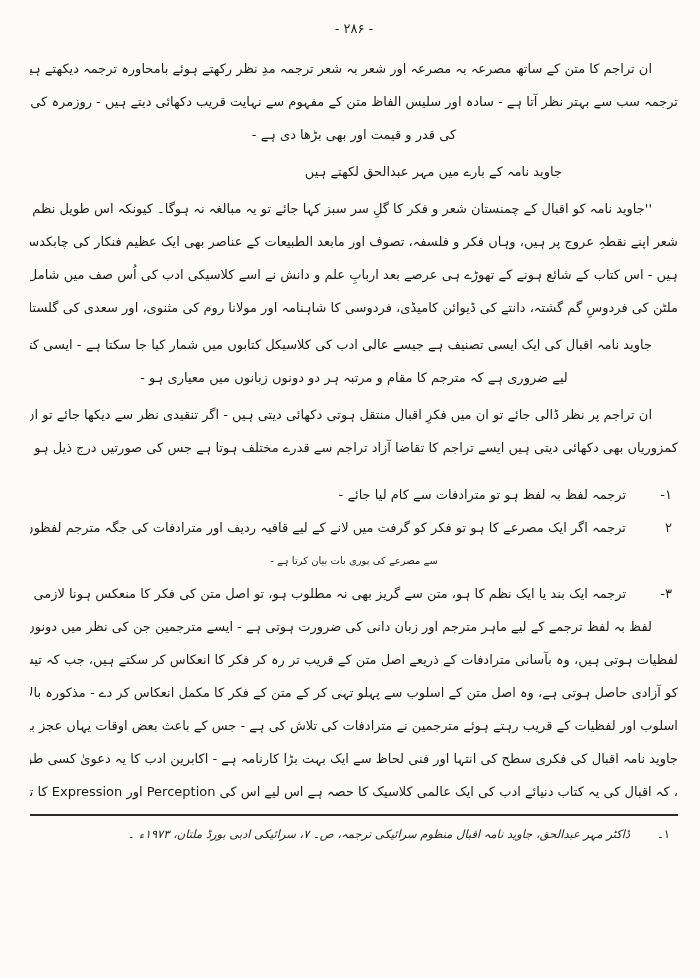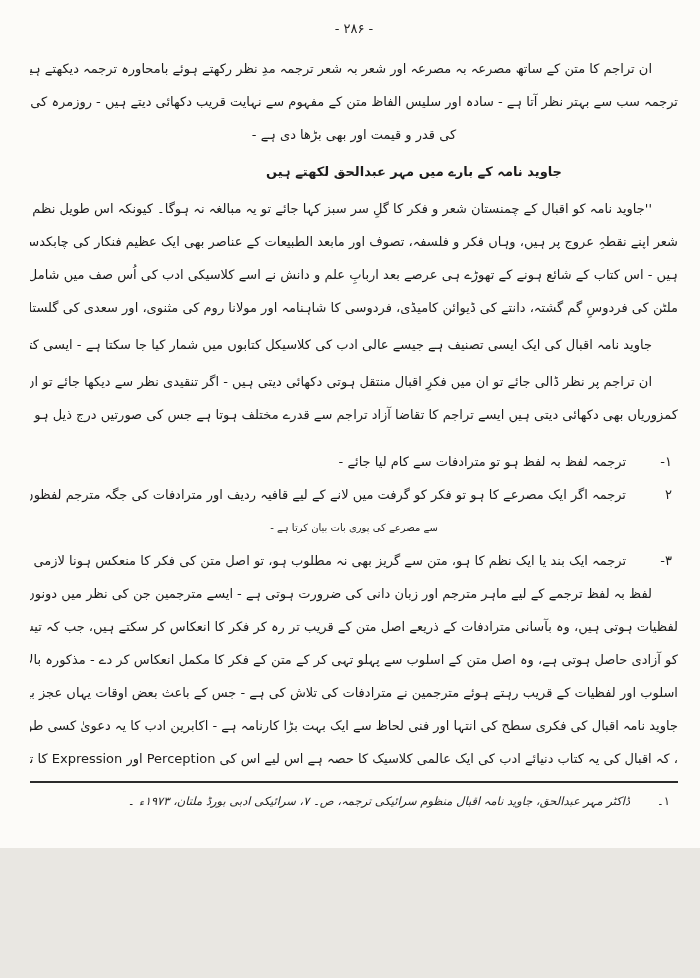--- a/index.html
+++ b/index.html
@@ -1,18 +1,18 @@
 <!DOCTYPE html>
 <html lang="ur"><head>
 <meta charset="utf-8">
 <style>
   * { margin:0; padding:0; box-sizing:border-box; }
   html, body { background:#e9e7e2; font-family:"DejaVu Sans", sans-serif; }
   .page {
-    width:700px; height:848px; margin:0 auto; position:relative;
+    width:700px; height:978px; margin:0 auto; position:relative;
     background:#fcfbf8; color:#1c1c1c;
     direction:rtl; overflow:hidden;
     padding:20px 22px 0 30px;
     box-shadow:0 0 6px rgba(0,0,0,.25);
   }
   .pageno {
     direction:ltr; text-align:center;
     font-size:13px; letter-spacing:3px; line-height:18px;
     margin-bottom:14px; color:#222;
   }
@@ -21,21 +21,21 @@
     font-size:13px; line-height:33px; height:33px;
     text-align:justify; text-align-last:justify;
     white-space:nowrap; overflow:hidden;
   }
   .line.center { text-align:center; text-align-last:center; }
   .line.indent { padding-right:26px; }
   .heading {
     font-size:13px; line-height:33px; height:33px;
     padding-right:116px; margin-top:4px;
     text-align:right; text-align-last:right;
-    white-space:nowrap; overflow:hidden;font-weight:bold;
+    white-space:nowrap; overflow:hidden;
   }
   .list { margin-top:14px; }
   .list-row { display:flex; direction:rtl; }
   .list-num {
     flex:0 0 52px; font-size:13px; line-height:33px; height:33px;
     text-align:right; padding-right:6px;
   }
   .list-text {
     flex:1; font-size:13px; line-height:33px; height:33px;
     text-align:center; text-align-last:right;
@@ -73,20 +73,21 @@
 
   <div class="para">
     <div class="line indent">''جاوید نامہ کو اقبال کے چمنستان شعر و فکر کا گلِ سر سبز کہا جائے تو یہ مبالغہ نہ ہوگا۔ کیونکہ اس طویل نظم میں جہاں لوازمات اور محاسن</div>
     <div class="line">شعر اپنے نقطہِ عروج پر ہیں، وہاں فکر و فلسفہ، تصوف اور مابعد الطبیعات کے عناصر بھی ایک عظیم فنکار کی چابکدستی اور مہارتِ تامہ کا پتہ دیتے</div>
     <div class="line">ہیں - اس کتاب کے شائع ہونے کے تھوڑے ہی عرصے بعد اربابِ علم و دانش نے اسے کلاسیکی ادب کی اُس صف میں شامل کر لیا، جس میں</div>
     <div class="line">ملٹن کی فردوسِ گم گشتہ، دانتے کی ڈیوائن کامیڈی، فردوسی کا شاہنامہ اور مولانا روم کی مثنوی، اور سعدی کی گلستان شمار کی جاتی ہیں......''۱</div>
   </div>
 
   <div class="para">
     <div class="line indent">جاوید نامہ اقبال کی ایک ایسی تصنیف ہے جیسے عالی ادب کی کلاسیکل کتابوں میں شمار کیا جا سکتا ہے - ایسی کتاب کے ترجمے کے</div>
+    <div class="line center">لیے ضروری ہے کہ مترجم کا مقام و مرتبہ ہر دو دونوں زبانوں میں معیاری ہو -</div>
   </div>
 
   <div class="para">
     <div class="line indent">ان تراجم پر نظر ڈالی جائے تو ان میں فکرِ اقبال منتقل ہوتی دکھائی دیتی ہیں - اگر تنقیدی نظر سے دیکھا جائے تو ان تراجم کی کچھ</div>
     <div class="line">کمزوریاں بھی دکھائی دیتی ہیں ایسے تراجم کا تقاضا آزاد تراجم سے قدرے مختلف ہوتا ہے جس کی صورتیں درج ذیل ہو سکتی ہیں -</div>
   </div>
 
   <div class="list">
     <div class="list-row">
       <div class="list-num">۱-</div>

